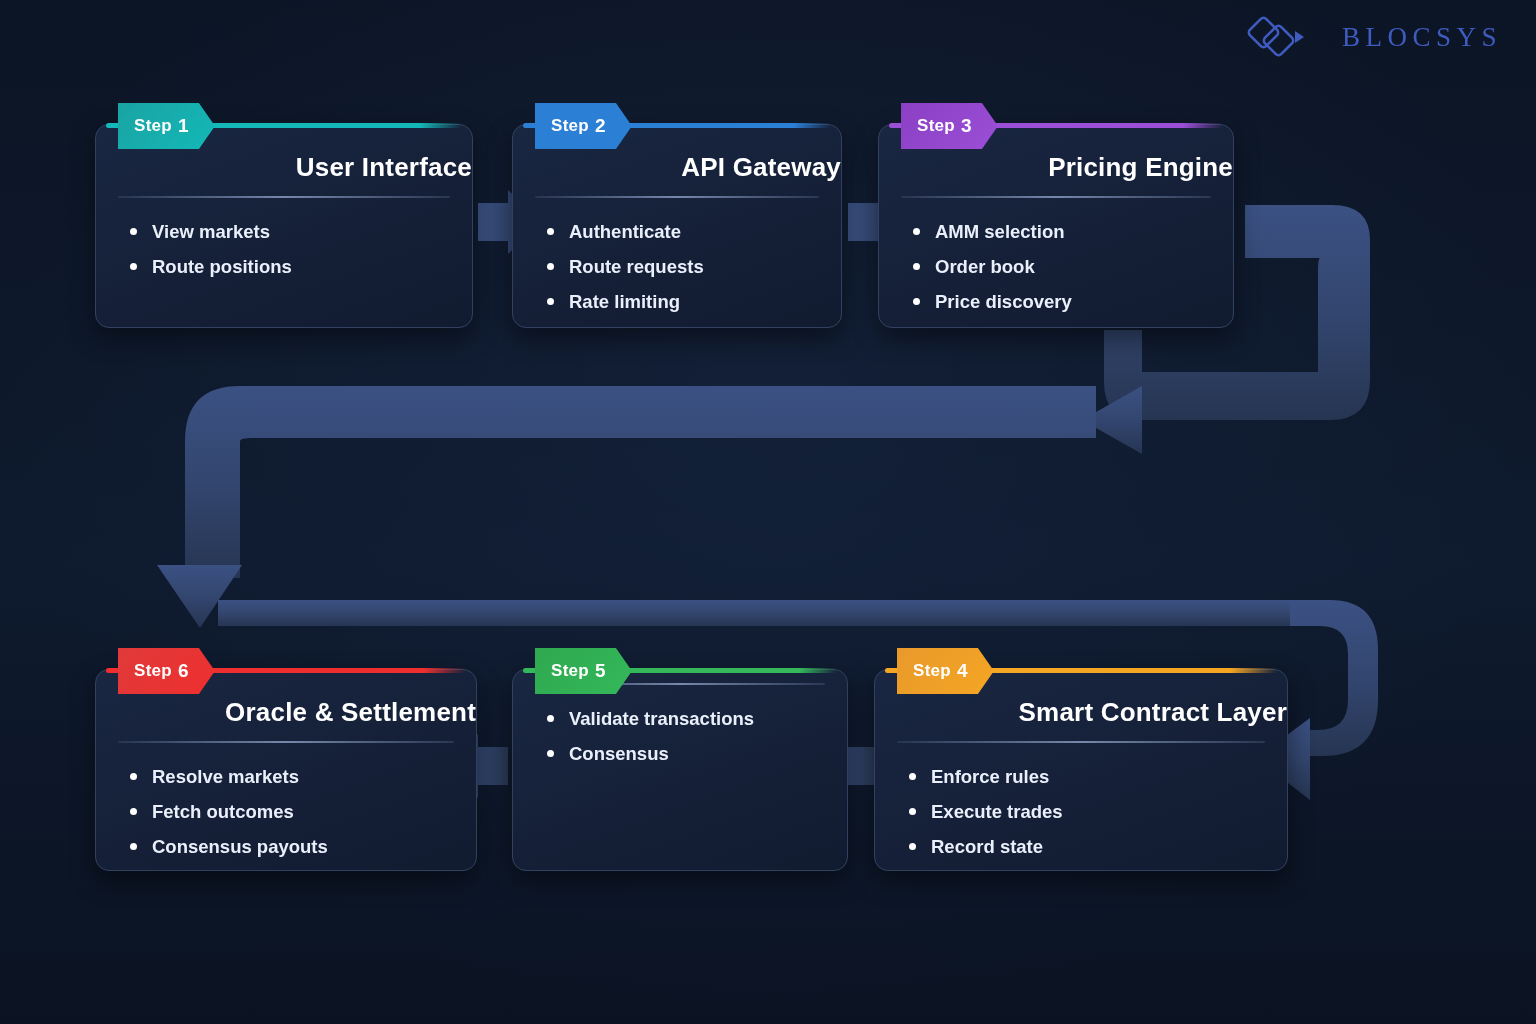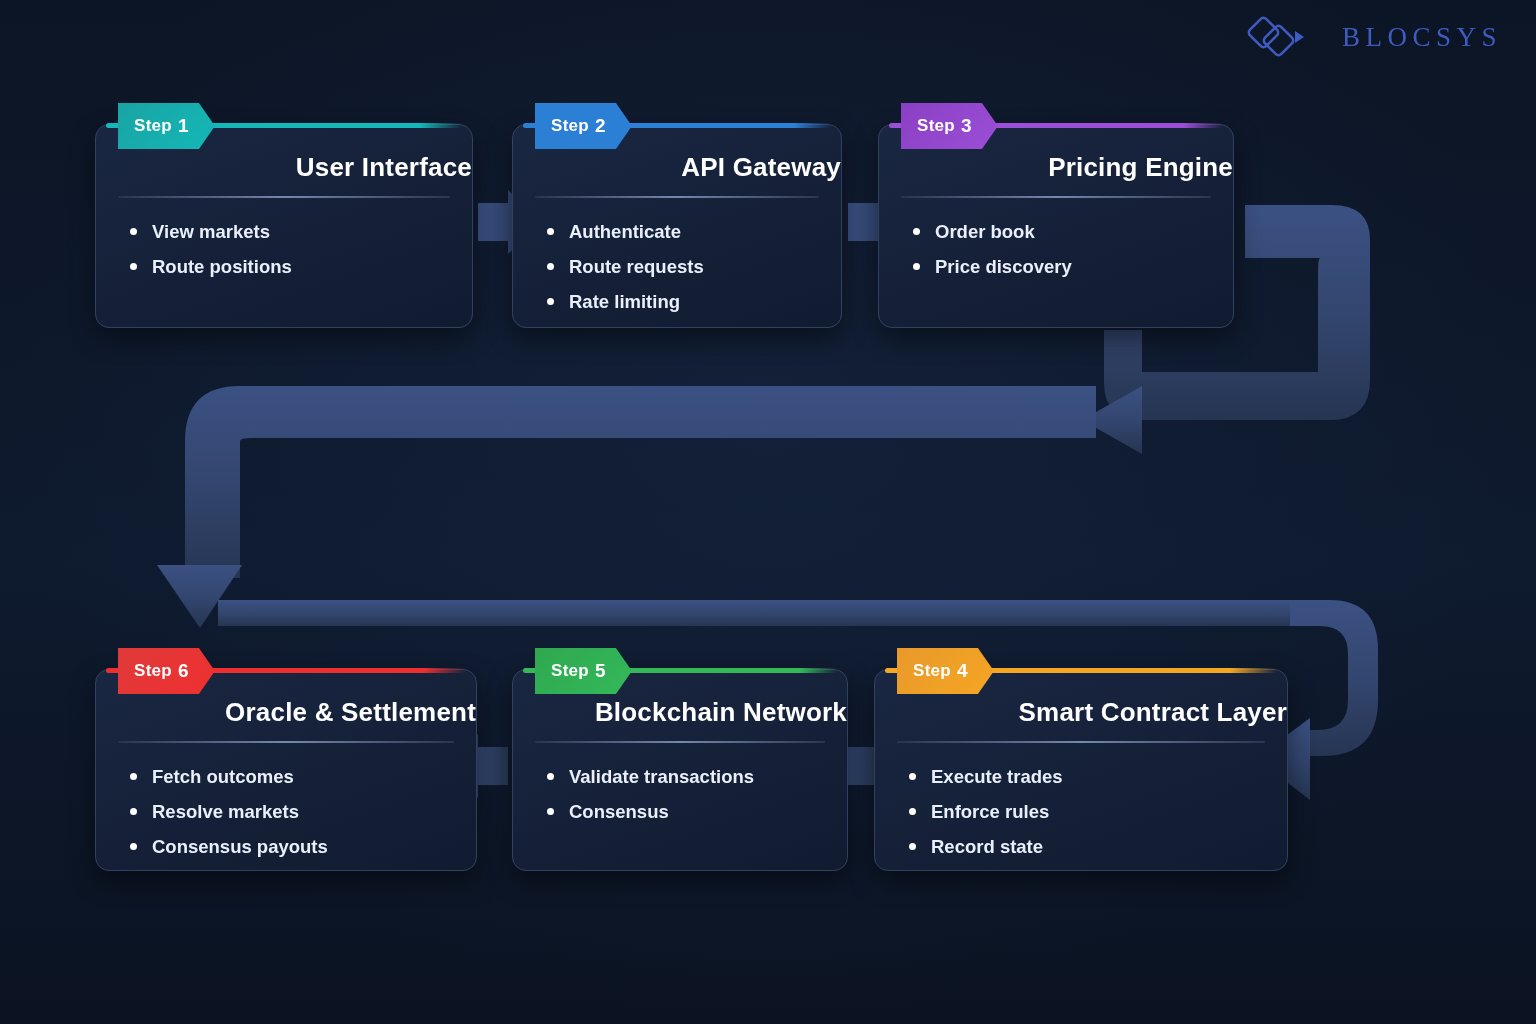--- a/index.html
+++ b/index.html
@@ -218,60 +218,60 @@
 
 <div class="card" id="card3" style="left:878px; top:124px; width:356px; height:204px;">
   <div class="accent" style="background: linear-gradient(90deg, rgb(155, 79, 214), rgb(155, 79, 214) 88%, rgba(0, 0, 0, 0));"></div>
   <div class="badge" style="background: linear-gradient(135deg, rgb(139, 63, 196) 0%, rgb(155, 79, 214) 100%);">
     <span>Step</span>
     <span class="num">3</span>
   </div>
   <div class="title">Pricing Engine</div>
   <div class="divider"></div>
   <ul>
+    <li>AMM selection</li>
     <li>Order book</li>
     <li>Price discovery</li>
   </ul>
 </div>
 
 <div class="card" id="card6" style="left:95px; top:669px; width:382px; height:202px;">
   <div class="accent" style="background: linear-gradient(90deg, rgb(239, 47, 47), rgb(239, 47, 47) 88%, rgba(0, 0, 0, 0));"></div>
   <div class="badge" style="background: linear-gradient(135deg, rgb(224, 58, 58) 0%, rgb(239, 47, 47) 100%);">
     <span>Step</span>
     <span class="num">6</span>
   </div>
   <div class="title">Oracle &amp; Settlement</div>
   <div class="divider"></div>
   <ul>
+    <li>Resolve markets</li>
     <li>Fetch outcomes</li>
-    <li>Resolve markets</li>
     <li>Consensus payouts</li>
   </ul>
 </div>
 
 <div class="card" id="card5" style="left:512px; top:669px; width:336px; height:202px;">
   <div class="accent" style="background: linear-gradient(90deg, rgb(52, 184, 90), rgb(52, 184, 90) 88%, rgba(0, 0, 0, 0));"></div>
   <div class="badge" style="background: linear-gradient(135deg, rgb(47, 168, 79) 0%, rgb(52, 184, 90) 100%);">
     <span>Step</span>
     <span class="num">5</span>
   </div>
-  <div class="title">Blockchain Network</div>
   <div class="divider"></div>
   <ul>
     <li>Validate transactions</li>
     <li>Consensus</li>
   </ul>
 </div>
 
 <div class="card" id="card4" style="left:874px; top:669px; width:414px; height:202px;">
   <div class="accent" style="background: linear-gradient(90deg, rgb(245, 166, 35), rgb(245, 166, 35) 88%, rgba(0, 0, 0, 0));"></div>
   <div class="badge" style="background: linear-gradient(135deg, rgb(232, 153, 43) 0%, rgb(245, 166, 35) 100%);">
     <span>Step</span>
     <span class="num">4</span>
   </div>
   <div class="title">Smart Contract Layer</div>
   <div class="divider"></div>
   <ul>
+    <li>Enforce rules</li>
     <li>Execute trades</li>
-    <li>Enforce rules</li>
     <li>Record state</li>
   </ul>
 </div>
 
 </body></html>

